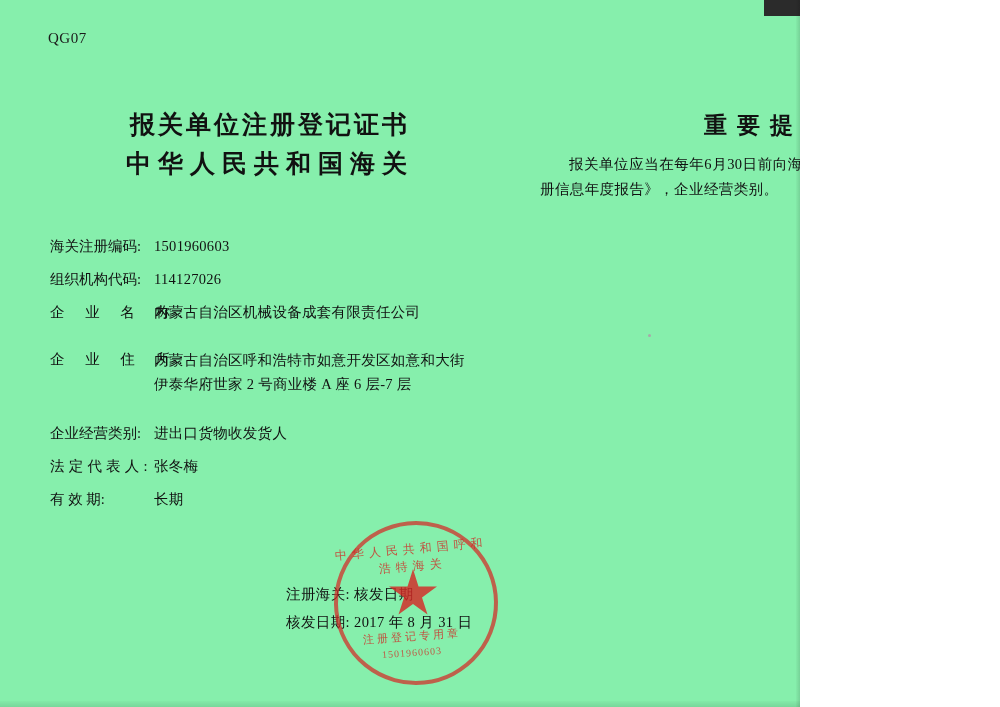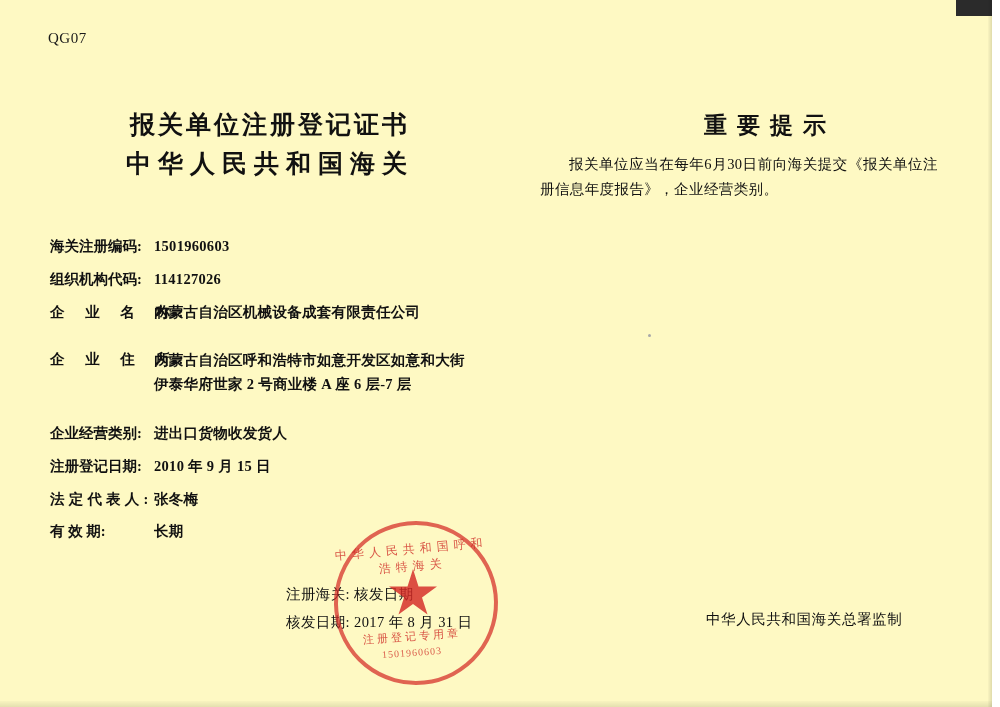--- a/index.html
+++ b/index.html
@@ -5,23 +5,23 @@
   html, body {
     margin: 0;
     padding: 0;
     background: #ffffff;
   }
   body {
     font-family: "Liberation Serif", serif;
   }
   #page {
     position: relative;
-    width: 992px;
+    width: 800px;
     height: 707px;
-    background: #fef9c3;
+    background: #86efac;
     overflow: hidden;
   }
   
   .scan-corner {
     position: absolute;
     top: 0;
     right: 0;
     width: 36px;
     height: 16px;
     background: #2b2b2b;
@@ -76,21 +76,20 @@
   .fields {
     position: absolute;
     left: 50px;
     top: 236px;
     width: 470px;
   }
   .field-row {
     display: flex;
     align-items: flex-start;
     margin-bottom: 11px;
-    font-weight: bold;
   }
   .field-row.gap-top {
     margin-top: 26px;
   }
   .field-label {
     width: 104px;
     flex: 0 0 104px;
     font-size: 14.5px;
     color: #111;
     letter-spacing: 0px;
@@ -266,24 +265,20 @@
     <div class="field-row gap-top">
       <div class="field-label spread-3">企 业 住 所:</div>
       <div class="field-value wide">内蒙古自治区呼和浩特市如意开发区如意和大街伊泰华府世家 2 号商业楼 A 座 6 层-7 层</div>
     </div>
 
     <div class="field-row gap-top">
       <div class="field-label">企业经营类别:</div>
       <div class="field-value">进出口货物收发货人</div>
     </div>
 
-    <div class="field-row">
-      <div class="field-label">注册登记日期:</div>
-      <div class="field-value">2010 年 9 月 15 日</div>
-    </div>
 
     <div class="field-row">
       <div class="field-label spread-4">法定代表人:</div>
       <div class="field-value">张冬梅</div>
     </div>
 
     <div class="field-row">
       <div class="field-label">有  效  期:</div>
       <div class="field-value">长期</div>
     </div>
@@ -298,21 +293,20 @@
     <div>
       <span>注册海关:</span>
       <span>核发日期</span>
     </div>
     <div>
       <span>核发日期:</span>
       <span>2017 年 8 月 31 日</span>
     </div>
   </div>
 
-  <div class="footer-right">中华人民共和国海关总署监制</div>
 
   <div class="seal">
     <div class="seal-ring"></div>
     <div class="seal-text-top">中华人民共和国呼和浩特海关</div>
     <div class="seal-star"></div>
     <div class="seal-text-bottom">注册登记专用章</div>
     <div class="seal-code">1501960603</div>
   </div>
 
 </div>

